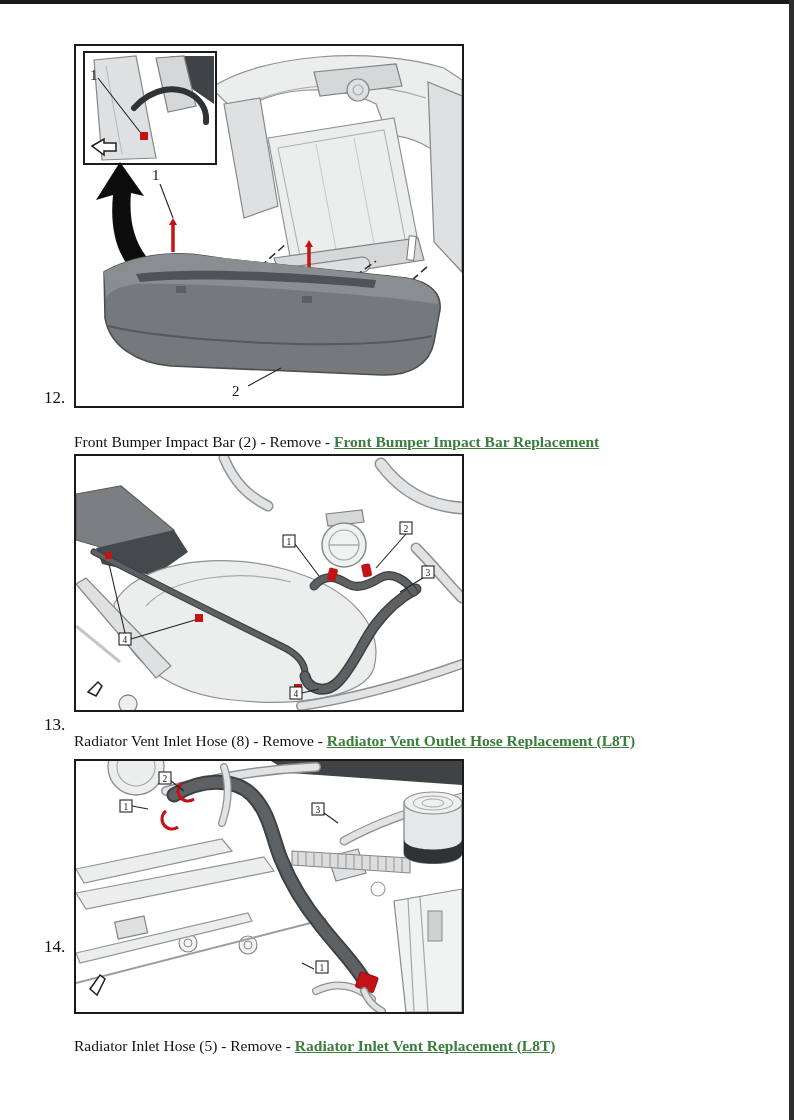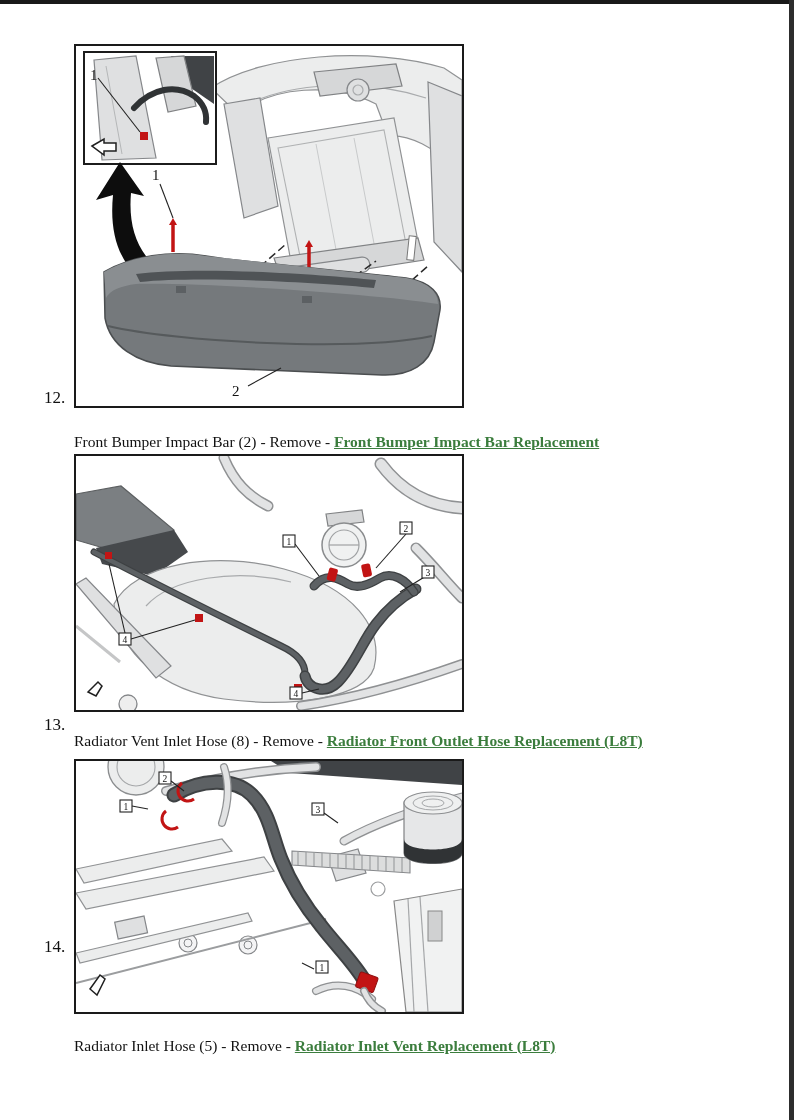--- a/index.html
+++ b/index.html
@@ -171,21 +171,21 @@
       <rect class="callout-box" x="43" y="177" width="12" height="12"></rect>
       <text class="callout-txt" x="46.5" y="186.5">4</text>
       <line class="leader" x1="226" y1="237" x2="243" y2="233"></line>
       <rect class="callout-box" x="214" y="231" width="12" height="12"></rect>
       <text class="callout-txt" x="217.5" y="240.5">4</text>
       <polygon class="white-arrow" points="12,236 22,226 26,230 20,240"></polygon>
     </g>
   </svg>
 </div>
 <div class="step-num" id="num13">13.</div>
-<div class="caption" id="cap13"><span>Radiator Vent Inlet Hose (8) - Remove - </span><a class="green-link">Radiator Front Outlet Hose Replacement (L8T)</a></div>
+<div class="caption" id="cap13"><span>Radiator Vent Inlet Hose (8) - Remove - </span><a class="green-link">Radiator Vent Outlet Hose Replacement (L8T)</a></div>
 
 <div class="figure-frame" id="fig3">
   <svg viewBox="0 0 386 251">
     <g>
       <polygon class="dk" points="195,0 386,0 386,24 214,12"></polygon>
       <path class="tube-under" d="M90,30 C140,16 190,8 240,6" stroke-width="10"></path>
       <path class="tube-over" d="M90,30 C140,16 190,8 240,6" stroke-width="7"></path>
       <path class="tube-under" d="M386,36 C340,48 300,62 268,80" stroke-width="9"></path>
       <path class="tube-over" d="M386,36 C340,48 300,62 268,80" stroke-width="6.5"></path>
       <circle cx="60" cy="6" r="28" fill="#eceded" stroke="#8b8d8f" stroke-width="1.3"></circle>

